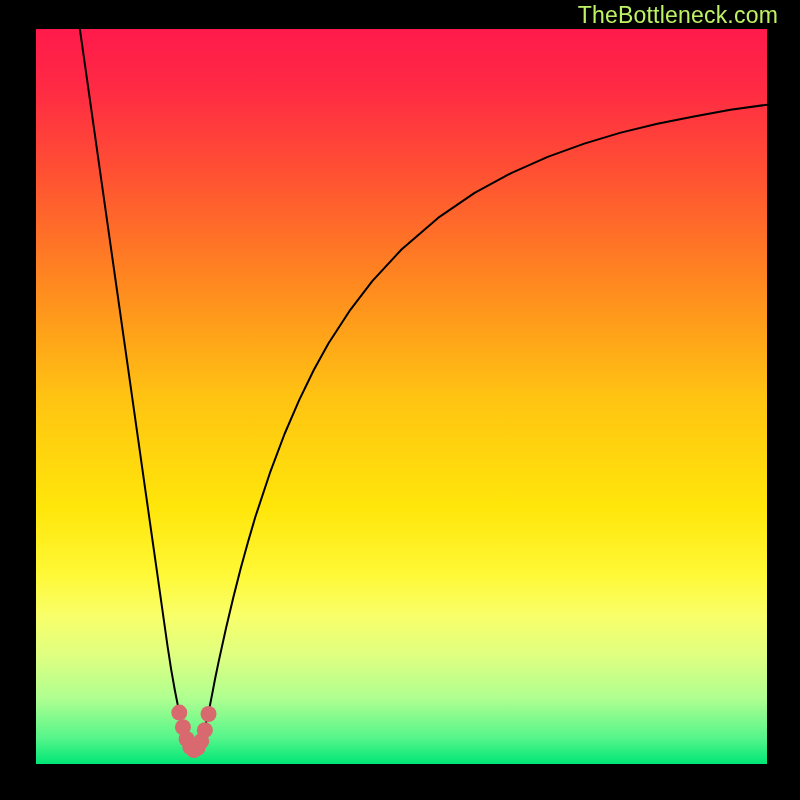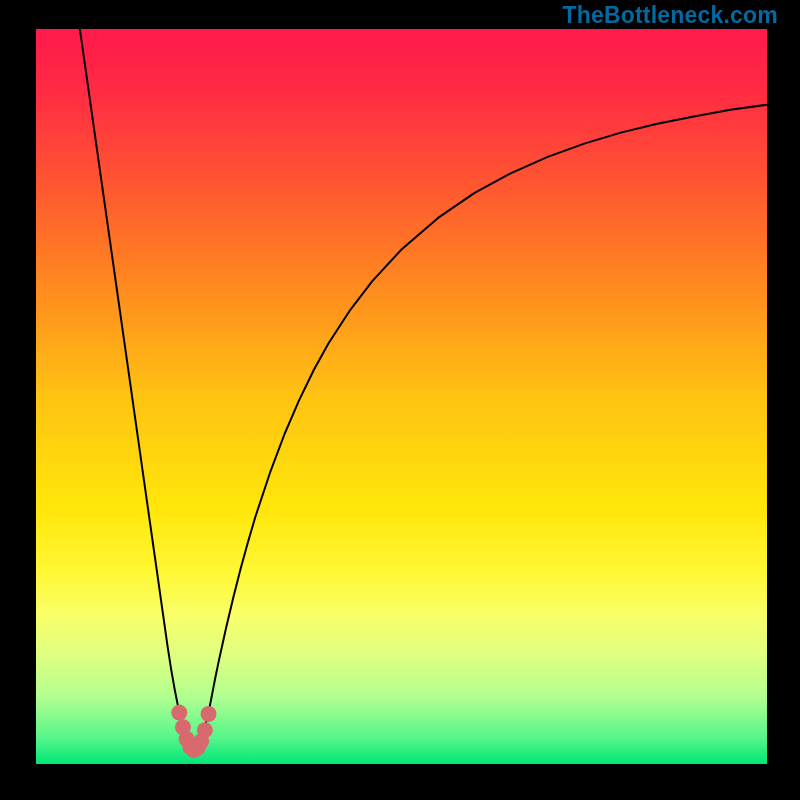--- a/index.html
+++ b/index.html
@@ -23,22 +23,22 @@
     overflow: hidden;
   }
   .gradient {
     position: absolute;
     top: 0; left: 0;
     width: 100%;
     height: 100%;
   }
   .watermark {
     position: absolute;
-    color: #0369a1;
-    font-weight: 700;
+    color: #bef264;
+    font-weight: 400;
     letter-spacing: 0.2px;
     white-space: nowrap;
   }
   svg {
     position: absolute;
     top: 0; left: 0;
   }
 </style>
 </head>
 <body>

